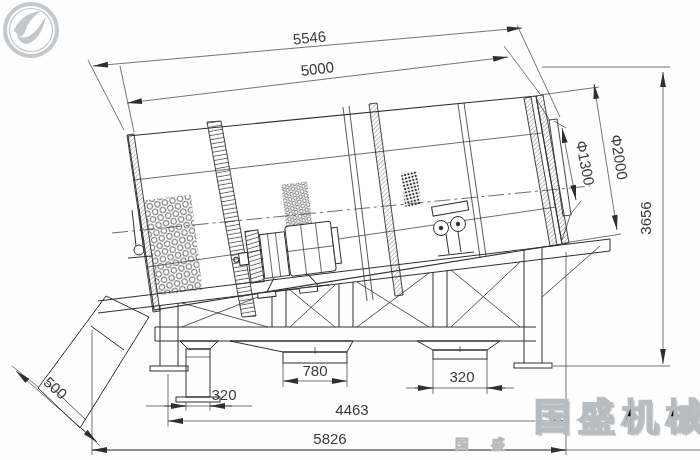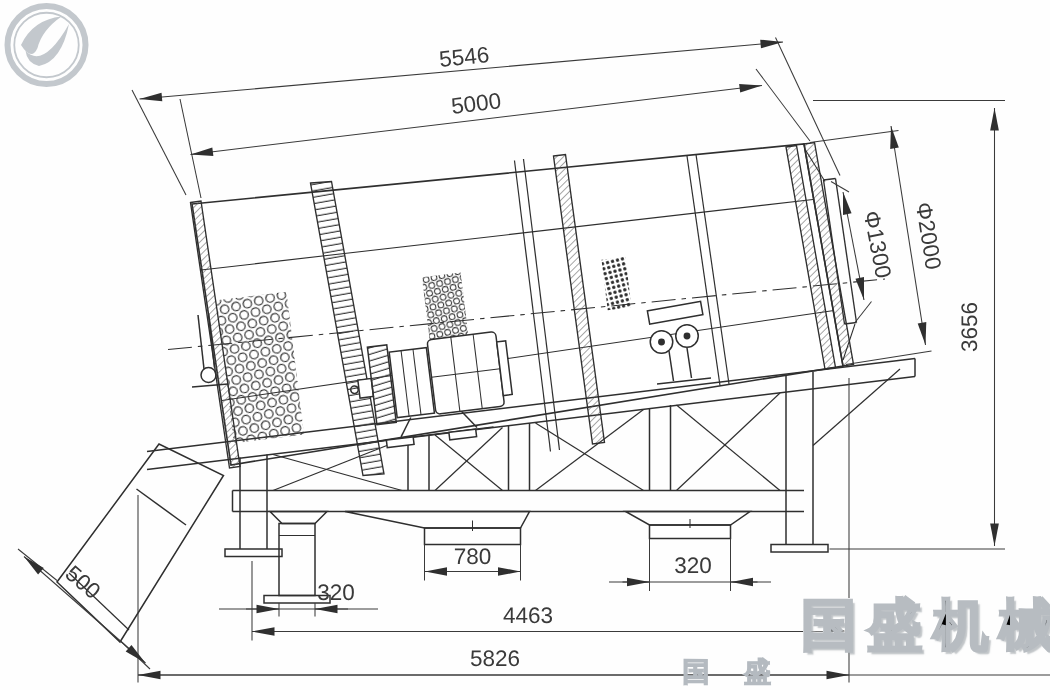--- a/index.html
+++ b/index.html
@@ -9,21 +9,21 @@
   }
   .stage svg{position:absolute;left:0;top:0;}
   svg text{fill:#3a3a3a;font-family:"Liberation Sans",sans-serif;font-size:15px;}
   .wm{position:absolute;user-select:none;white-space:nowrap;}
   .wm-brand{
     left:534px;top:392px;font-size:37px;font-weight:700;letter-spacing:7px;
     color:#000000;-webkit-text-stroke:1.6px #b7bcc1;
     text-shadow:2px 2px 1px rgba(150,156,162,.6), -1px -1px 0 #ffffff;
   }
   .wm-brand-small{
-    left:455px;top:436px;font-size:18px;font-weight:700;letter-spacing:9px;
+    left:455px;top:436px;font-size:14px;font-weight:700;letter-spacing:9px;
     color:#d6dadd;-webkit-text-stroke:.8px #b4bac0;
   }
   .wm-phone{
     left:508px;top:431px;font-size:21px;font-weight:700;letter-spacing:4px;
     color:#eef0f1;-webkit-text-stroke:1.2px #9aa1a8;
     text-shadow:1px 1px 1px rgba(150,156,162,.5);
   }
   .wm-logo{left:450px;top:394px;}
 </style>
 </head>

